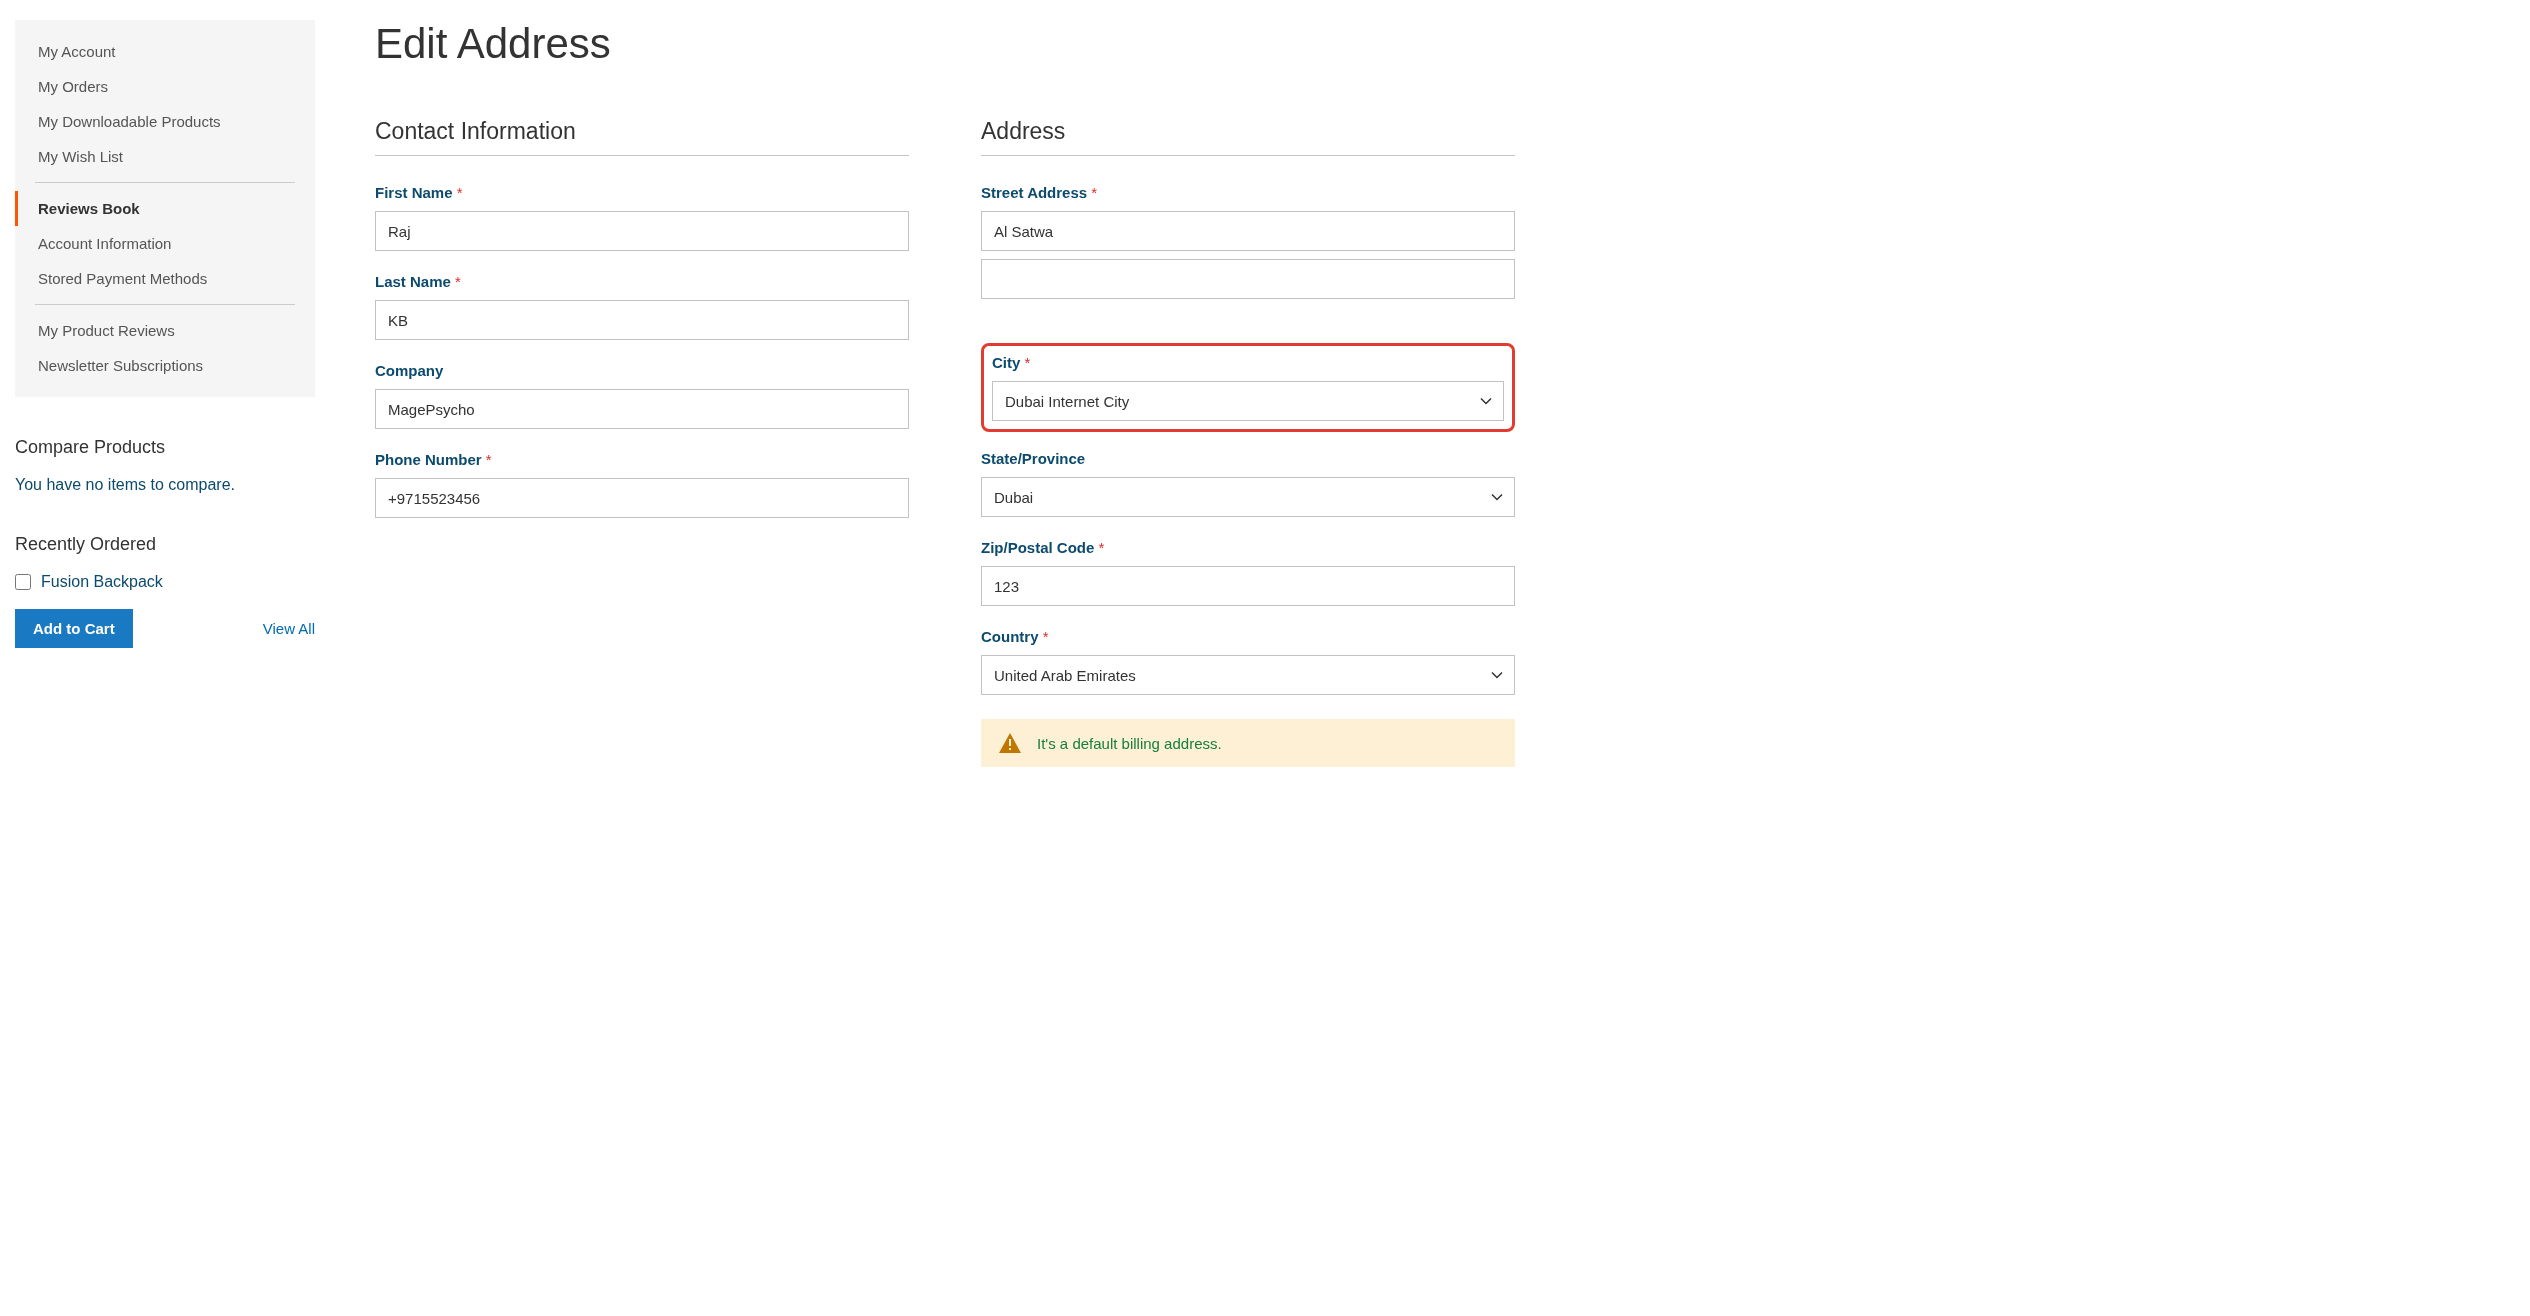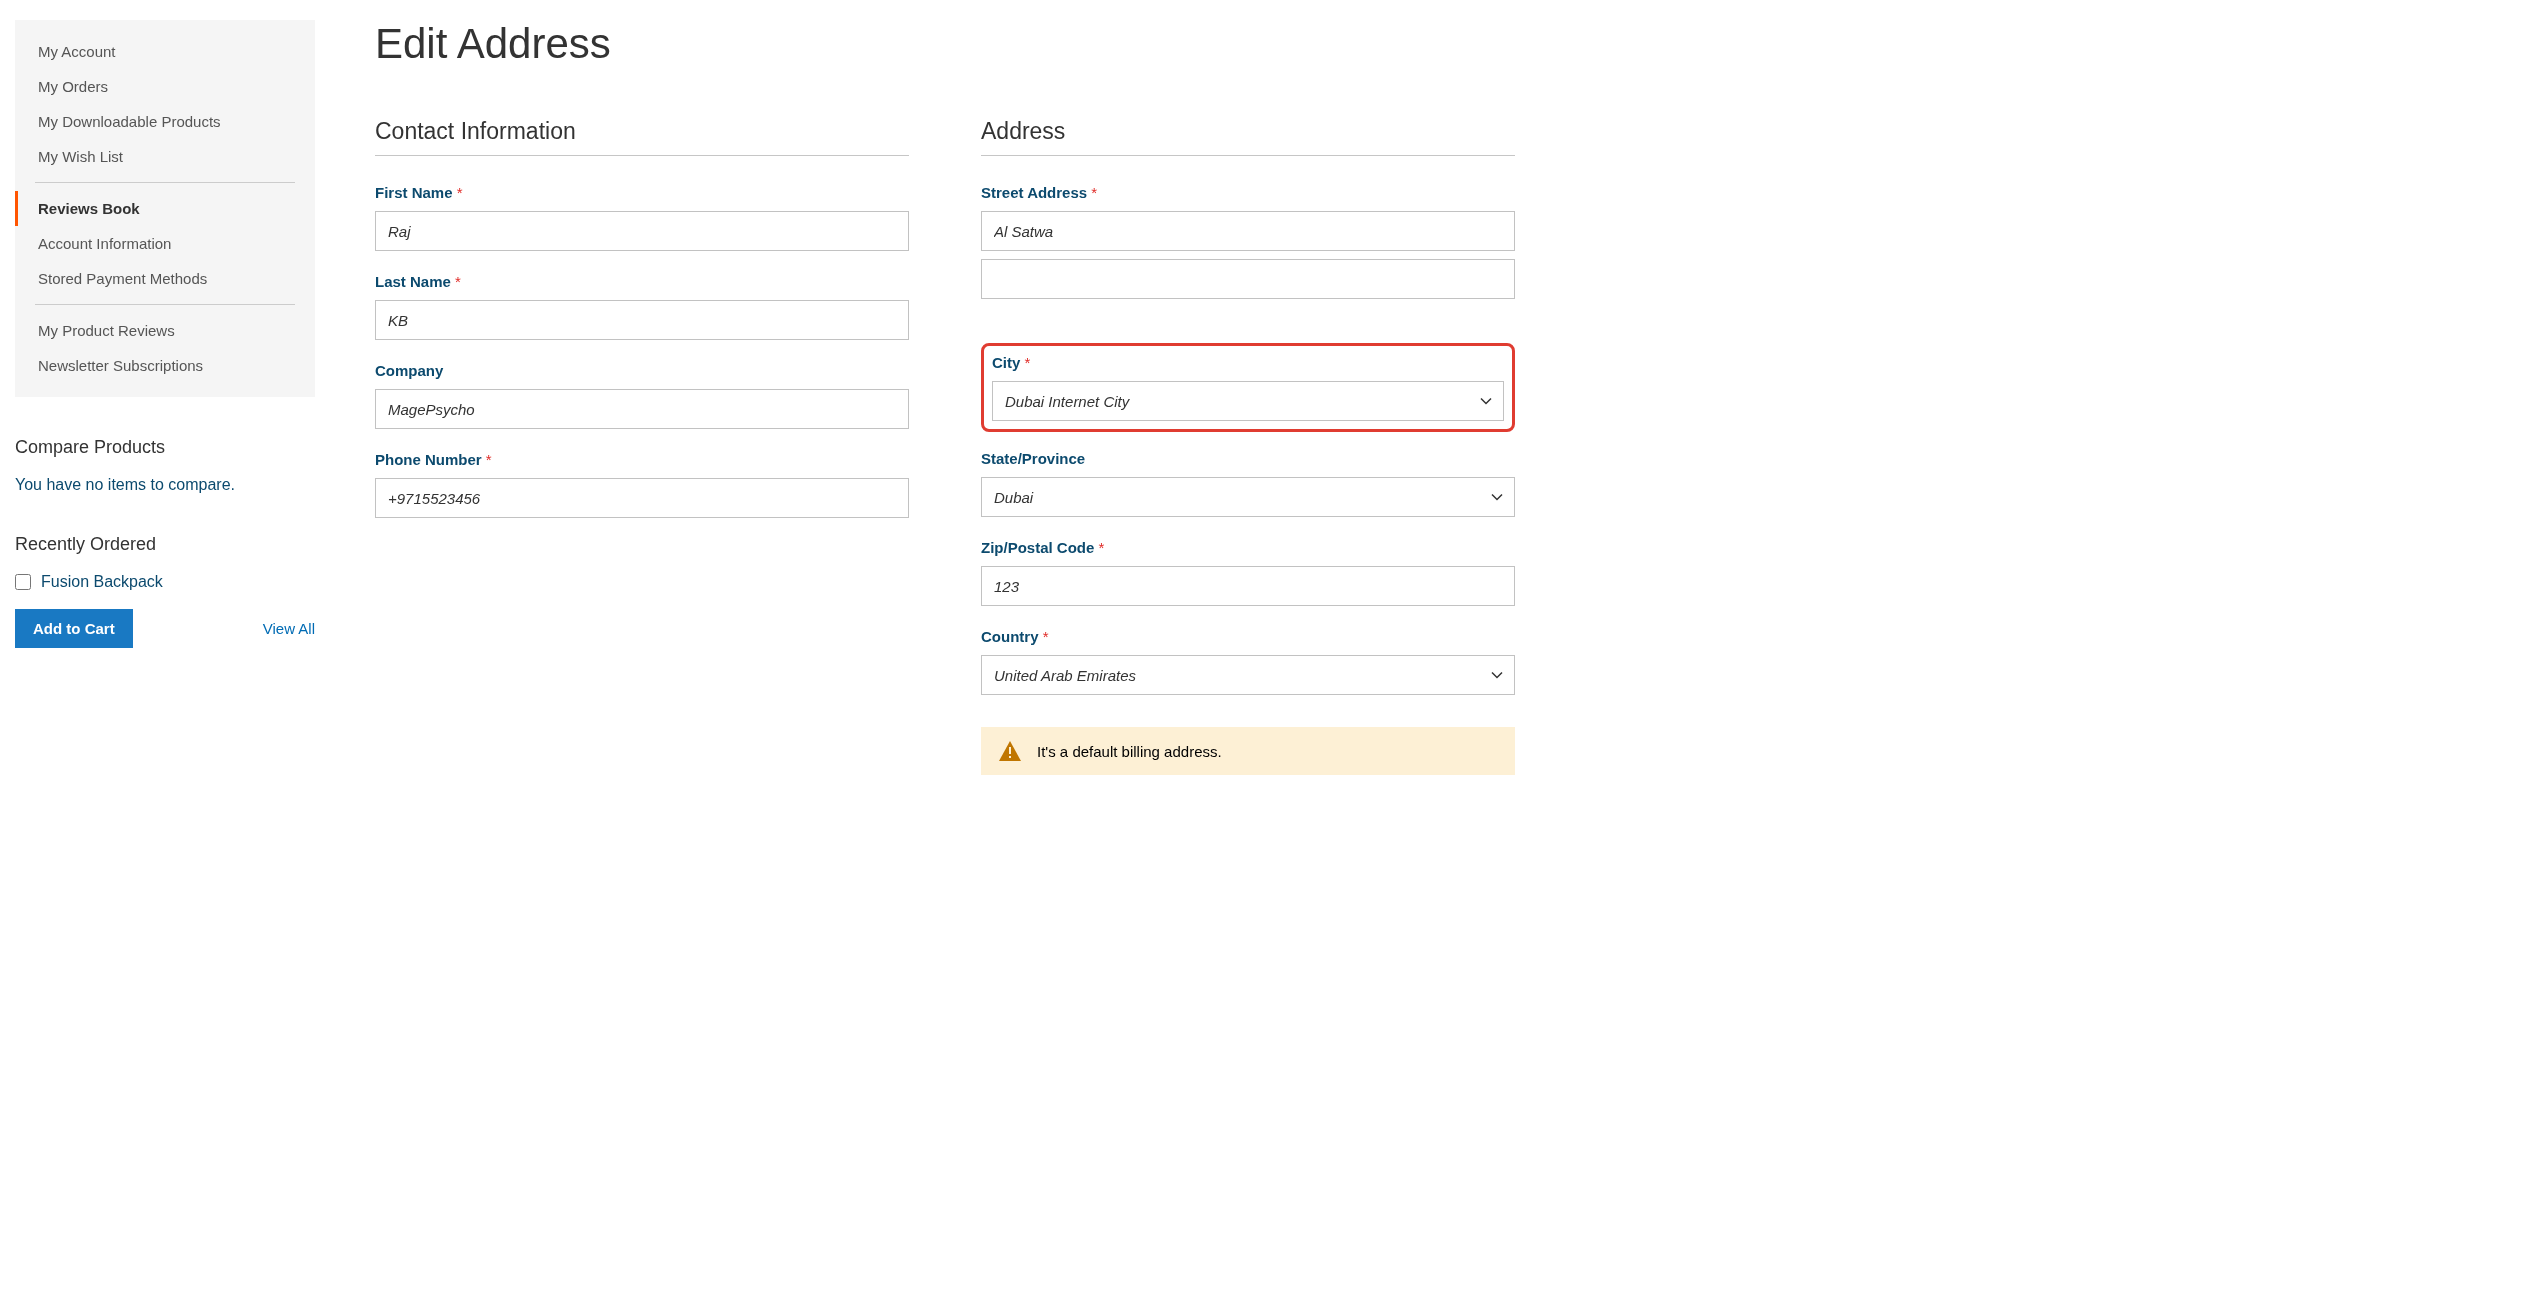--- a/index.html
+++ b/index.html
@@ -124,21 +124,20 @@
   font-weight: 400;
 }
 .text-input, .select-input {
   width: 100%;
   height: 40px;
   padding: 0 12px;
   border: 1px solid #c2c2c2;
   font-size: 15px;
   background: #fff;
   color: #333;
-  font-style: italic;
 }
 .select-wrap {
   position: relative;
 }
 .select-input {
   appearance: none;
   -webkit-appearance: none;
   padding-right: 52px;
   cursor: pointer;
 }
@@ -161,22 +160,22 @@
 .stacked-inputs .text-input + .text-input {
   margin-top: 8px;
 }
 .notice {
   background: #fdf0d5;
   padding: 14px 18px;
   display: flex;
   align-items: center;
   gap: 16px;
   font-size: 15px;
-  color: #000000;
-  margin-top: 32px;
+  color: #15803d;
+  margin-top: 24px;
 }
 .warn-icon svg { display: block; }
 </style>
 </head>
 <body>
 
 <div class="container">
   <aside class="sidebar">
     <nav class="nav-block">
       <div class="nav-item">My Account</div>

